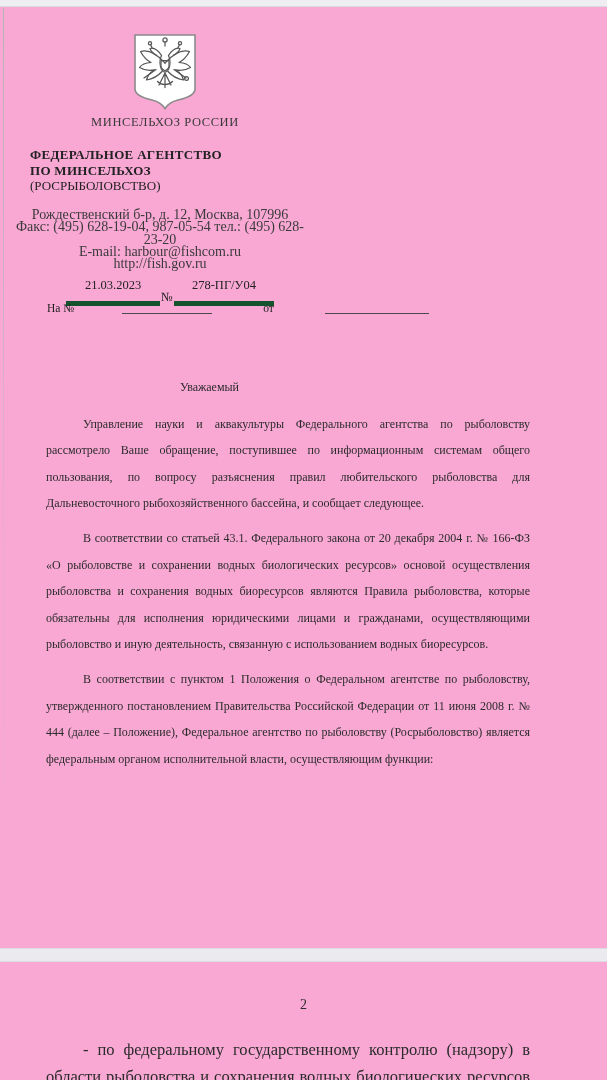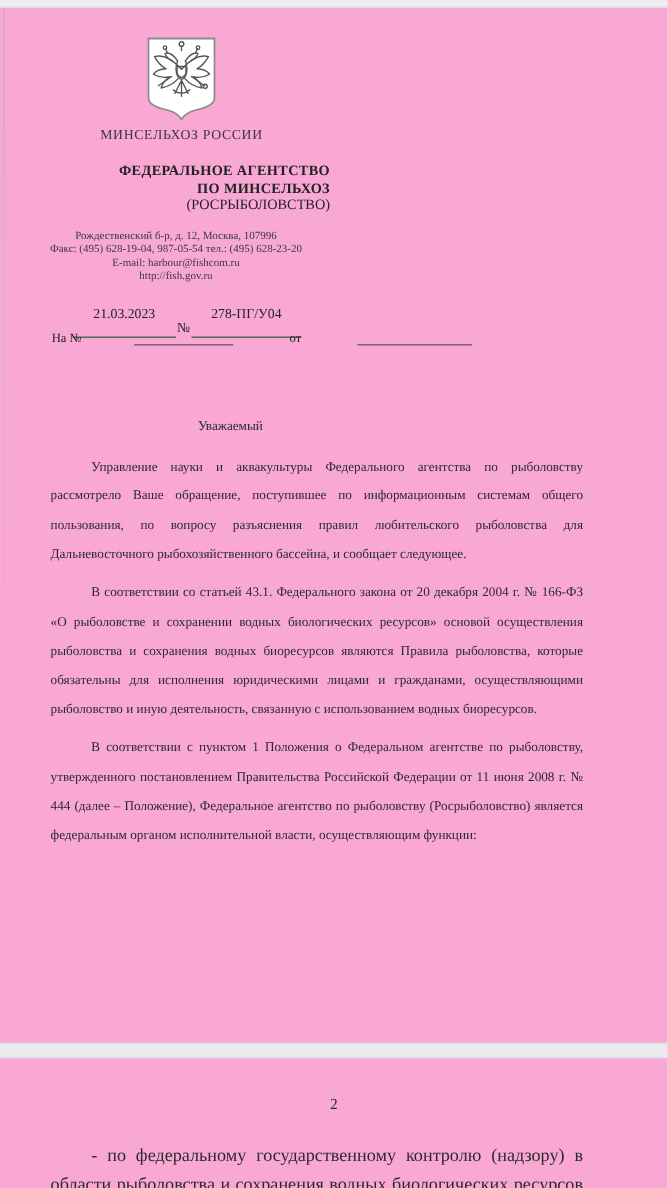--- a/index.html
+++ b/index.html
@@ -30,33 +30,33 @@
   }
 
   
   .emblem { position: absolute; left: 131px; top: 33px; width: 68px; height: 78px; }
   .ministry {
     position: absolute; left: 30px; top: 115px; width: 270px;
     text-align: center; font-size: 12.5px; letter-spacing: 0.6px; color: #3a3a3a;
   }
   .agency-block {
     position: absolute; left: 30px; top: 147px; width: 270px;
-    text-align: right; font-size: 13px; line-height: 15.5px; color: #222;
+    text-align: left; font-size: 13px; line-height: 15.5px; color: #222;
   }
   .agency-block .bold { font-weight: bold; letter-spacing: 0.3px; }
   .addr-block {
     position: absolute; left: 9px; top: 209px; width: 302px;
-    text-align: center; font-size: 10px; line-height: 12.3px; color: #3a3a3a;
+    text-align: center; font-size: 14px; line-height: 12.3px; color: #3a3a3a;
   }
   .date-row {
     position: absolute; left: 66px; top: 278px;
     display: flex; align-items: flex-end;
     font-size: 12.5px; color: #222;
   }
-  .u-field { border-bottom: 1px solid #14532d; text-align: center; padding-bottom: 13px; }
+  .u-field { border-bottom: 5px solid #14532d; text-align: center; padding-bottom: 8px; }
   .date-field { width: 94px; }
   .no-sign { margin: 0 1px; padding-bottom: 1px; }
   .num-field { width: 100px; }
   .ref-row {
     position: absolute; left: 47px; top: 301px;
     display: flex; align-items: flex-end;
     font-size: 11.5px; color: #222; gap: 48px;
   }
   .blank-line { border-bottom: 1px solid #4a4a4a; height: 13px; }
   .ref-row .l1 { width: 90px; }

